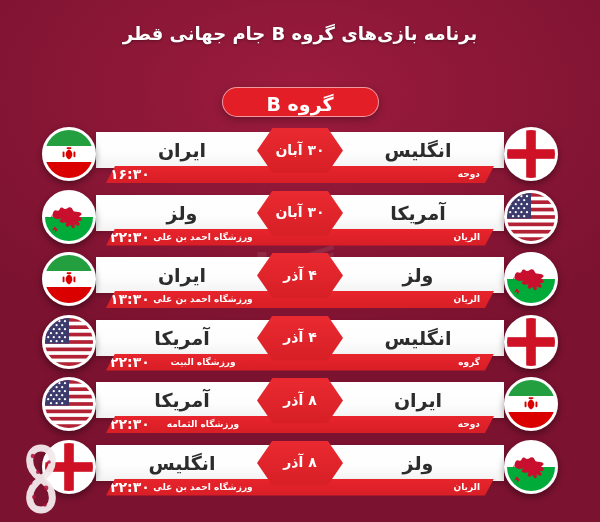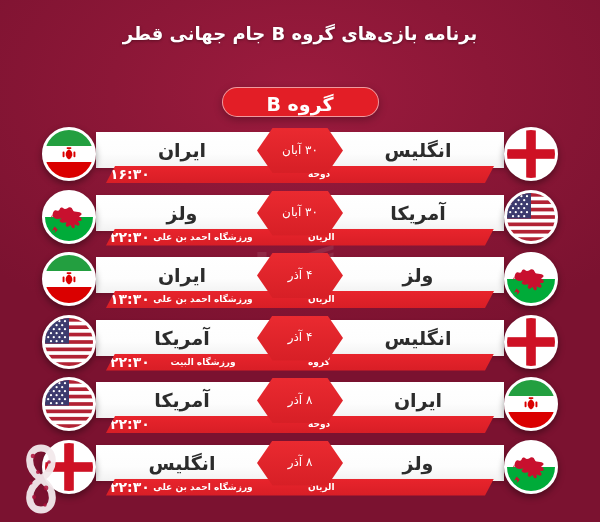--- a/index.html
+++ b/index.html
@@ -135,21 +135,21 @@
     position: absolute;
     top: 0;
     height: 17px;
     line-height: 17.5px;
     color: #ffffff;
     font-size: 9px;
     font-weight: bold;
     width: 150px;
     white-space: nowrap;
   }
-  .strip-text.right { right: 36px; text-align: left; }
+  .strip-text.right { right: 14px; text-align: right; }
   .strip-text.left  { left: 22px;  text-align: center; }
   .strip-time {
     position: absolute;
     left: 4px; right: 0;
     top: 0;
     height: 17px;
     line-height: 17.5px;
     text-align: left;
     color: #ffffff;
     font-size: 14px;
@@ -166,22 +166,22 @@
     height: 45px;
     background: linear-gradient(180deg, #ea2a30 0%, #d71f26 100%);
     clip-path: polygon(18% 0, 82% 0, 100% 50%, 82% 100%, 18% 100%, 0 50%);
     display: flex;
     align-items: center;
     justify-content: center;
     z-index: 3;
   }
   .hex-date {
     color: #ffffff;
-    font-size: 12px;
-    font-weight: normal;
+    font-size: 14px;
+    font-weight: bold;
     white-space: nowrap;
     padding-bottom: 2px;
   }
 
   
   .flag {
     position: absolute;
     top: -1px;
     width: 54px;
     height: 54px;
@@ -318,20 +318,21 @@
         </div>
       </div>
       <div class="match-row">
         <div class="bar">
           <div class="team-name right">ایران</div>
           <div class="team-name left">آمریکا</div>
         </div>
         <div class="strip">
           <div class="strip-text right">دوحه</div>
           <div class="strip-time">۲۲:۳۰</div>
+          <div class="strip-text left">ورزشگاه الثمامه</div>
         </div>
         <div class="hex">
           <span class="hex-date">۸ آذر</span>
         </div>
         <div class="flag right">
           <svg viewBox="0 0 60 60">
             <use href="#flag-iran"></use>
           </svg>
         </div>
         <div class="flag left">

